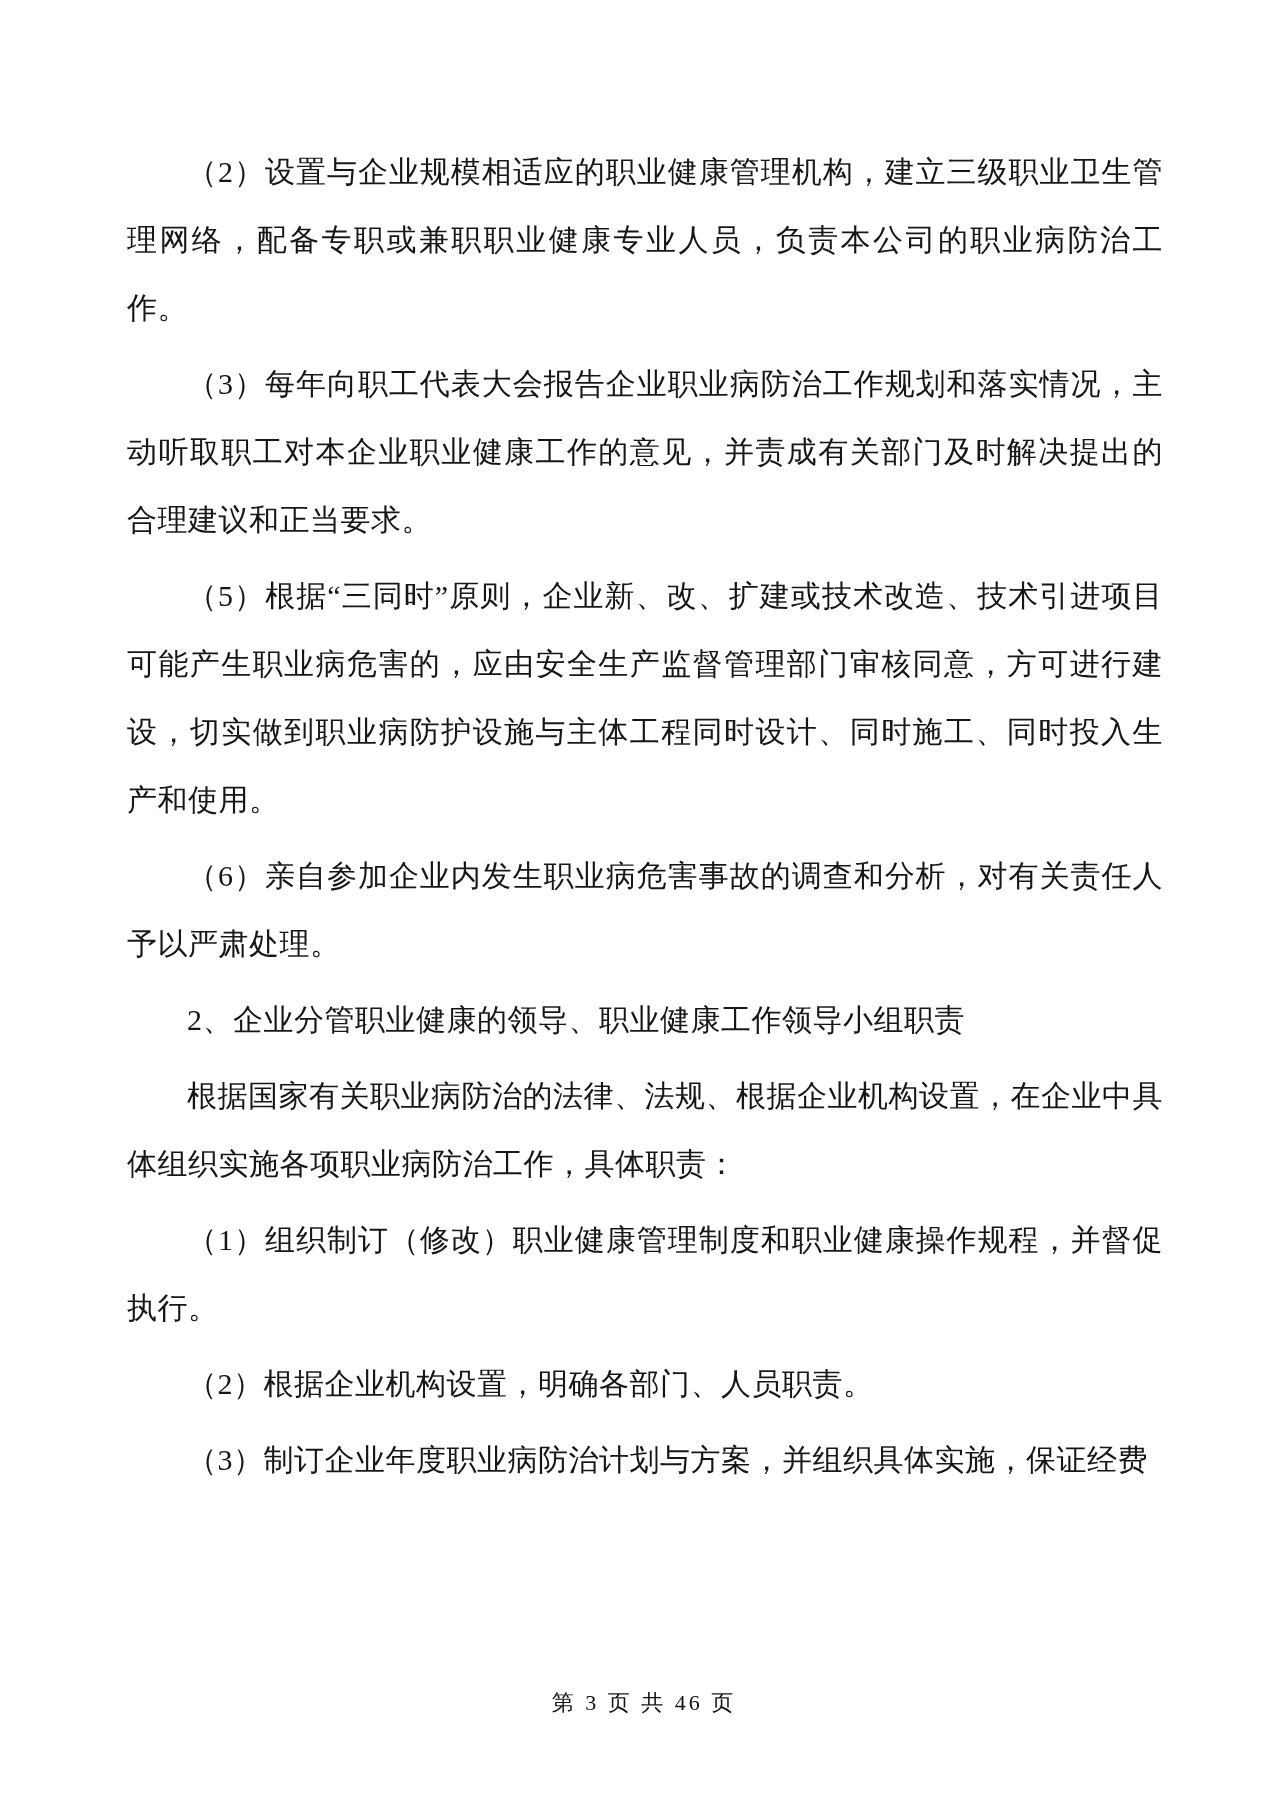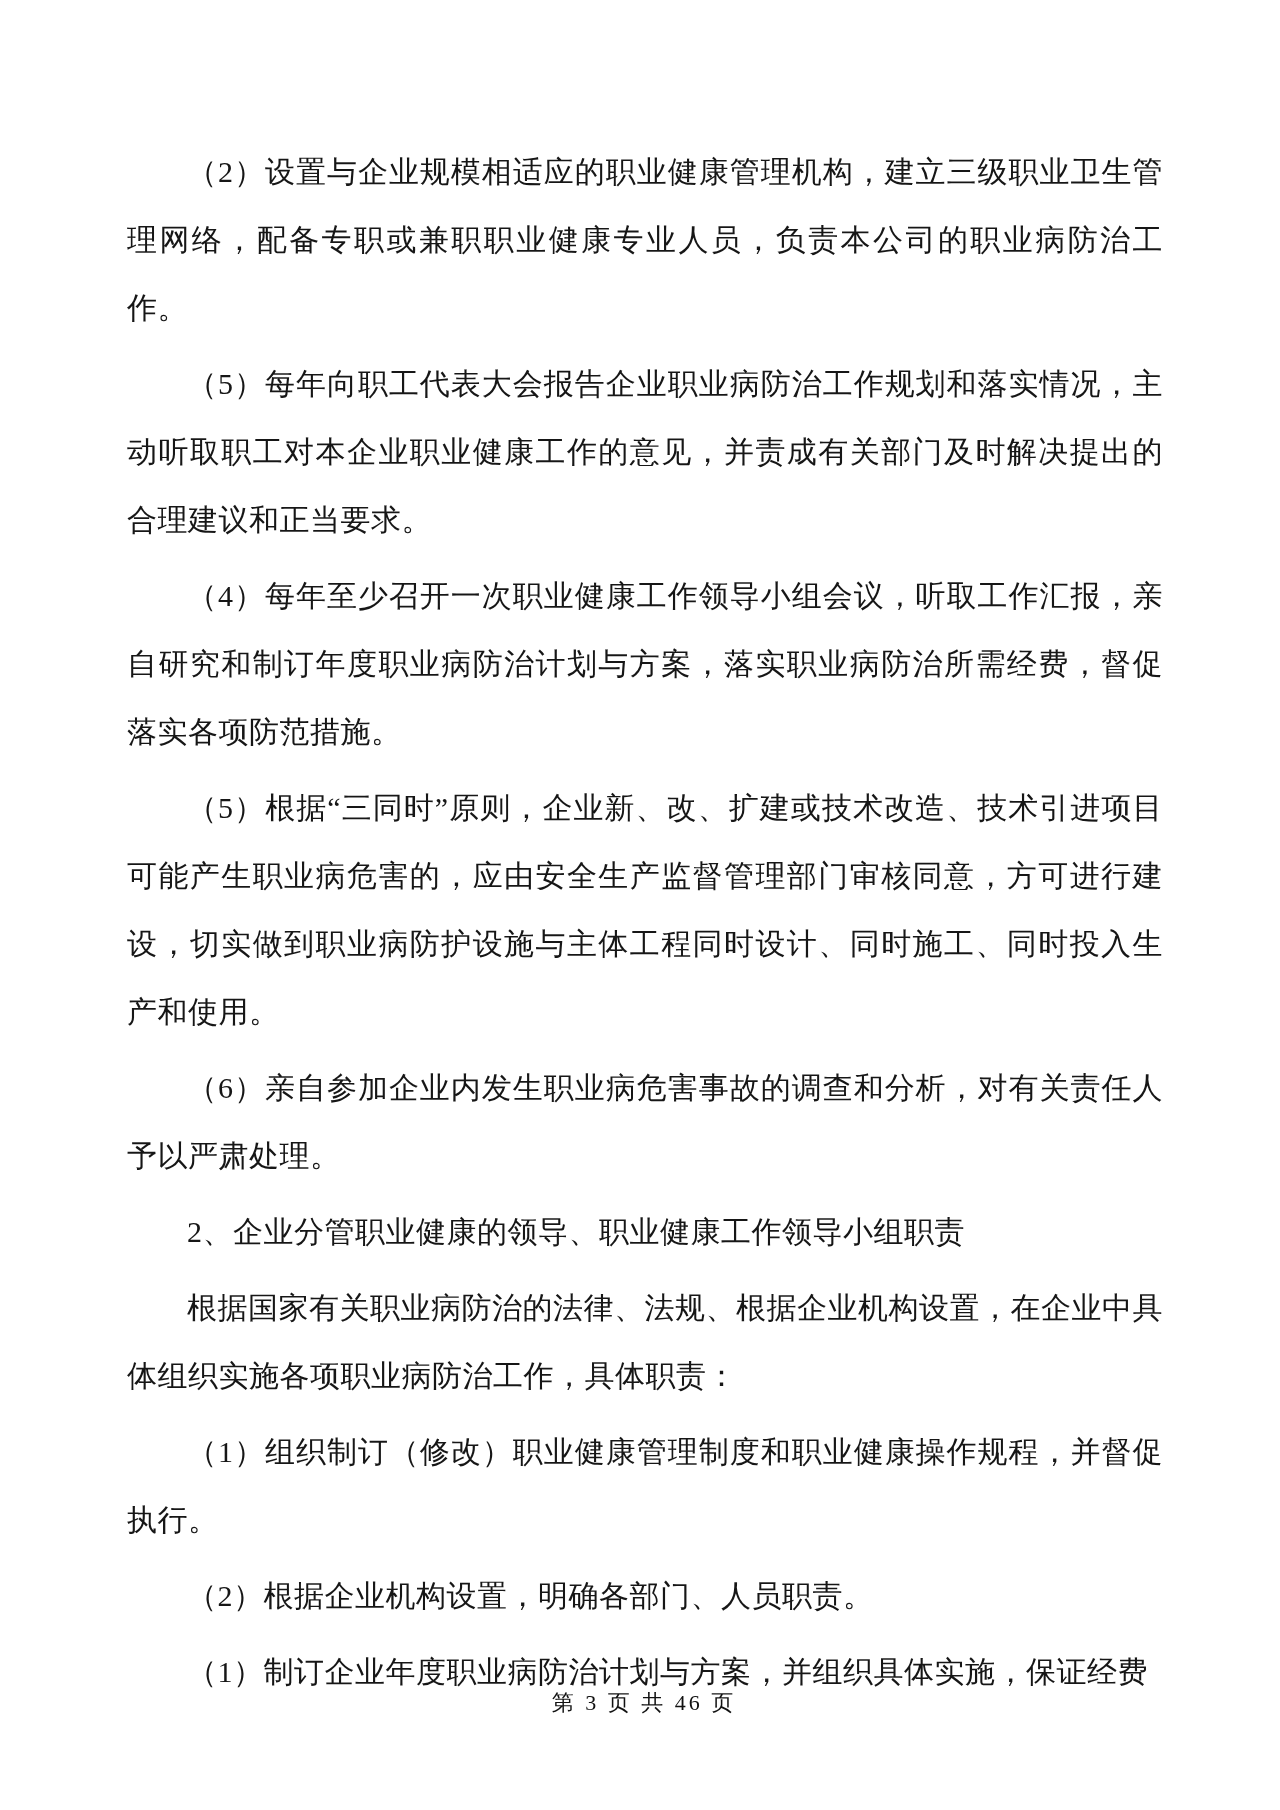--- a/index.html
+++ b/index.html
@@ -46,26 +46,25 @@
     letter-spacing: 3px;
     font-family: "Liberation Serif", "DejaVu Serif", serif;
   }
 </style>
 </head>
 <body>
 
 <div class="page">
   <main class="content" id="paragraphs">
       <p class="para">（2）设置与企业规模相适应的职业健康管理机构，建立三级职业卫生管理网络，配备专职或兼职职业健康专业人员，负责本公司的职业病防治工作。</p>
-      <p class="para">（5）每年向职工代表大会报告企业职业病防治工作规划和落实情况，主动听取职工对本企业职业健康工作的意见，并责成有关部门及时解决提出的合理建议和正当要求。</p>
-      <p class="para">（4）每年至少召开一次职业健康工作领导小组会议，听取工作汇报，亲自研究和制订年度职业病防治计划与方案，落实职业病防治所需经费，督促落实各项防范措施。</p>
+      <p class="para">（3）每年向职工代表大会报告企业职业病防治工作规划和落实情况，主动听取职工对本企业职业健康工作的意见，并责成有关部门及时解决提出的合理建议和正当要求。</p>
       <p class="para">（5）根据“三同时”原则，企业新、改、扩建或技术改造、技术引进项目可能产生职业病危害的，应由安全生产监督管理部门审核同意，方可进行建设，切实做到职业病防护设施与主体工程同时设计、同时施工、同时投入生产和使用。</p>
       <p class="para">（6）亲自参加企业内发生职业病危害事故的调查和分析，对有关责任人予以严肃处理。</p>
       <p class="para">2、企业分管职业健康的领导、职业健康工作领导小组职责</p>
       <p class="para">根据国家有关职业病防治的法律、法规、根据企业机构设置，在企业中具体组织实施各项职业病防治工作，具体职责：</p>
       <p class="para">（1）组织制订（修改）职业健康管理制度和职业健康操作规程，并督促执行。</p>
       <p class="para">（2）根据企业机构设置，明确各部门、人员职责。</p>
-      <p class="para">（1）制订企业年度职业病防治计划与方案，并组织具体实施，保证经费</p>
+      <p class="para">（3）制订企业年度职业病防治计划与方案，并组织具体实施，保证经费</p>
     </main>
   <footer class="footer">
     <span class="footer-text">第 3 页 共 46 页</span>
   </footer>
 </div>
 
 </body></html>

